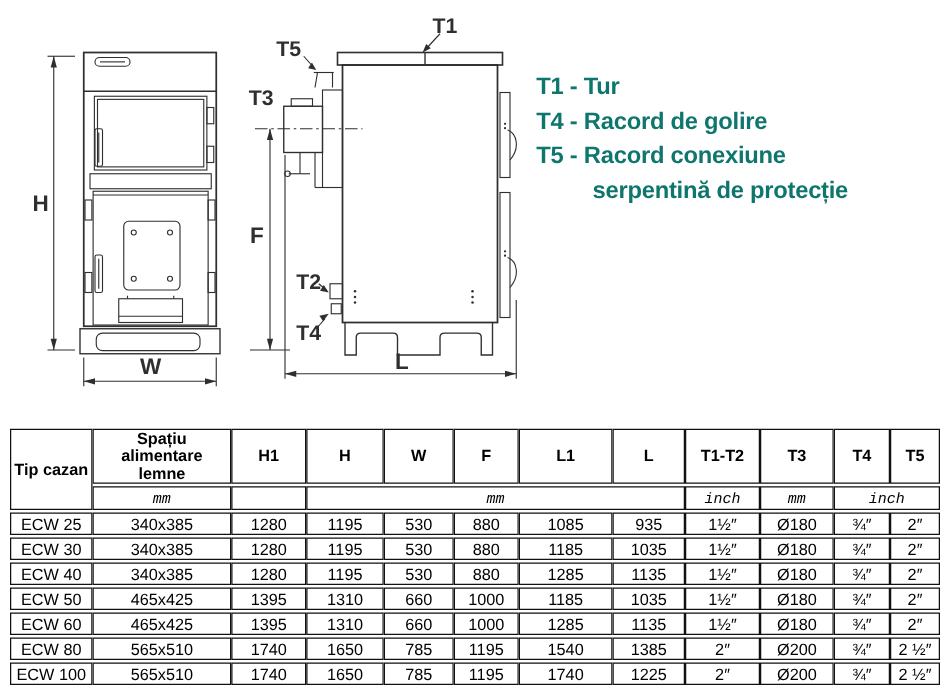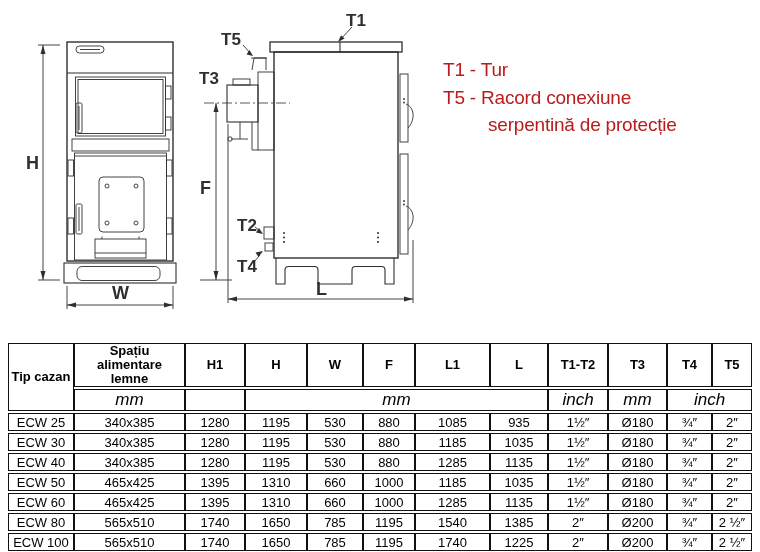--- a/index.html
+++ b/index.html
@@ -1,32 +1,32 @@
 <!DOCTYPE html>
 <html><head>
 <meta charset="utf-8">
 <style>
   html,body{margin:0;padding:0;background:#fff;}
   #page{position:relative;width:760px;height:552px;background:#fff;overflow:hidden;
         font-family:"Liberation Sans",sans-serif;color:#1a1a1a;}
   
   #drawing{position:absolute;left:0;top:0;}
   
-  #legend{position:absolute;left:443px;top:56px;font-size:19px;font-weight:400;
-          color:#b91c1c;line-height:27.5px;letter-spacing:-0.2px;}
+  #legend{position:absolute;left:429px;top:56px;font-size:19px;font-weight:700;
+          color:#0f766e;line-height:27.5px;letter-spacing:-0.2px;}
   #legend .cont{padding-left:45px;}
   
   #spec-table{position:absolute;left:8px;top:341px;width:744px;
               border-collapse:separate;border-spacing:0 2px;table-layout:fixed;
               font-size:13px;color:#000;}
   #spec-table th,#spec-table td{border:1px solid #111;background:#fff;text-align:center;
               vertical-align:middle;padding:0;overflow:hidden;}
   #spec-table thead th{font-weight:bold;height:42px;line-height:14px;}
   #spec-table th.wrap{padding:0 18px;}
-  #spec-table tr.units td{font-style:italic;height:17px;font-size:17px;}
+  #spec-table tr.units td{font-style:italic;height:17px;font-size:12px;font-family:Liberation Mono, monospace;}
   #spec-table tbody td{height:16px;}
 </style>
 </head>
 <body>
 
 <div id="page">
 
   <svg id="drawing" width="760" height="338" viewBox="0 0 760 338" stroke="#2f2f2f" fill="none" stroke-width="1.1">
 
     <g>
@@ -164,20 +164,21 @@
         <text x="221" y="45">T5</text>
         <text x="199" y="84">T3</text>
         <text x="237" y="231">T2</text>
         <text x="237" y="272">T4</text>
       </g>
     </g>
   </svg>
 
   <div id="legend">
     <div>T1 - Tur</div>
+    <div>T4 - Racord de golire</div>
     <div>T5 - Racord conexiune</div>
     <div class="cont">serpentină de protecție</div>
   </div>
 
   <table id="spec-table">
     <colgroup>
       <col style="width:66px">
         <col style="width:111px">
         <col style="width:60px">
       <col style="width:62px">

